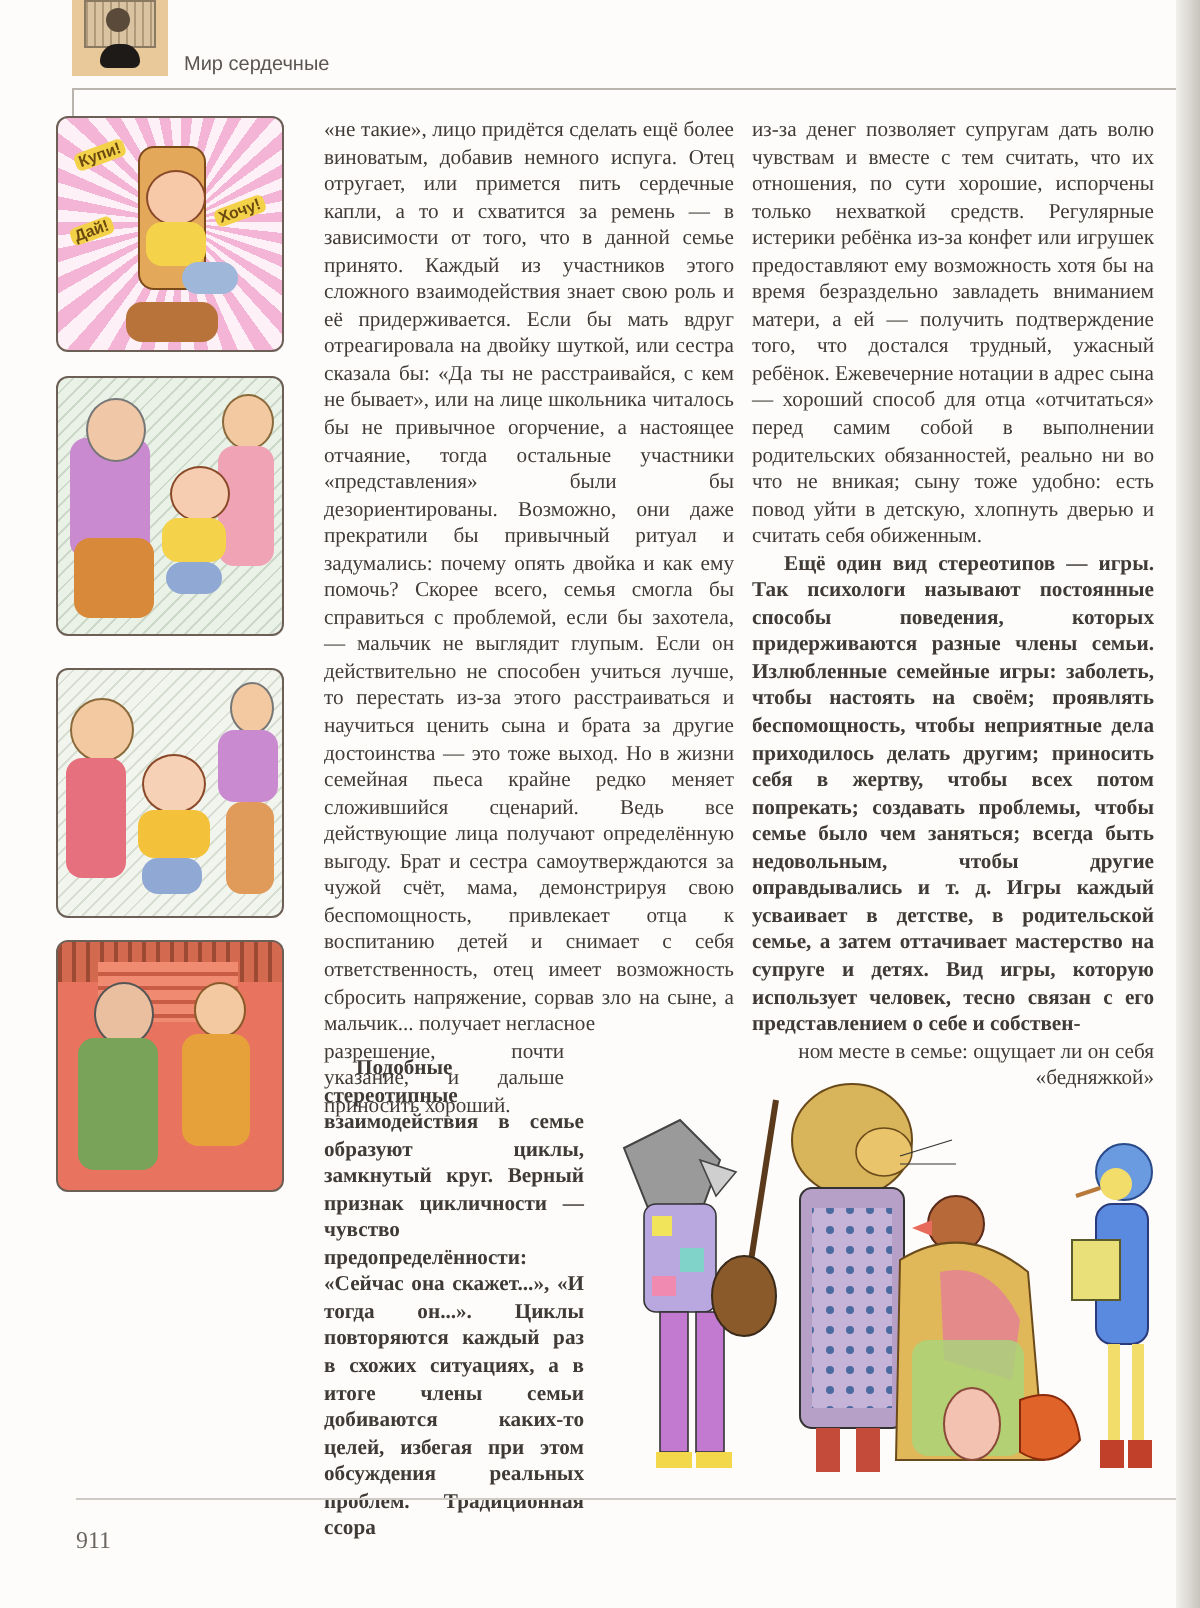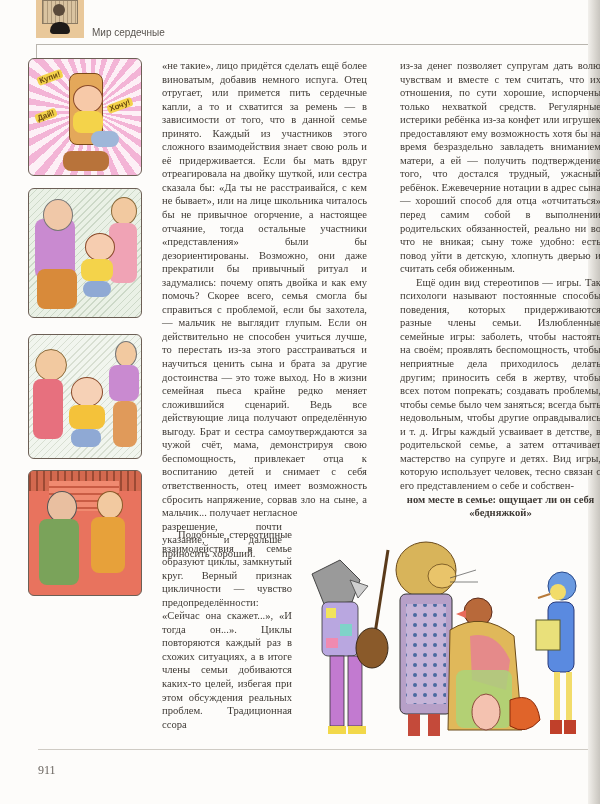--- a/index.html
+++ b/index.html
@@ -82,26 +82,26 @@
     font-size:8px; color:#6b4a10; background:#f3d24a; padding:0 2px; border-radius:3px;
     transform:rotate(-20deg);
   }
 
   
   .col {
     position:absolute; font-size:10.6px; line-height:13.55px; text-align:justify;
     color:#3f3a35;
   }
   .col p { margin:0; text-indent:0; }
-  .col p.indent { text-indent:16px; }
+  .col p.indent { text-indent:16px;font-weight:bold; }
   .col-left-a { left:162px; top:59px; width:205px; }
   .col-left-b { left:162px; top:528px; width:130px; }
   .col-left-b p { text-align:justify; }
-  .col-right { left:400px; top:59px; width:201px; }
-  .col-right .tail { text-align:center;font-weight:bold; }
+  .col-right { left:376px; top:59px; width:201px; }
+  .col-right .tail { text-align:right; }
   .col-left-a .short { width:120px; }
 
   
   .animals {
     position:absolute; left:300px; top:540px; width:292px; height:206px;
   }
 </style>
 </head>
 <body>
 

